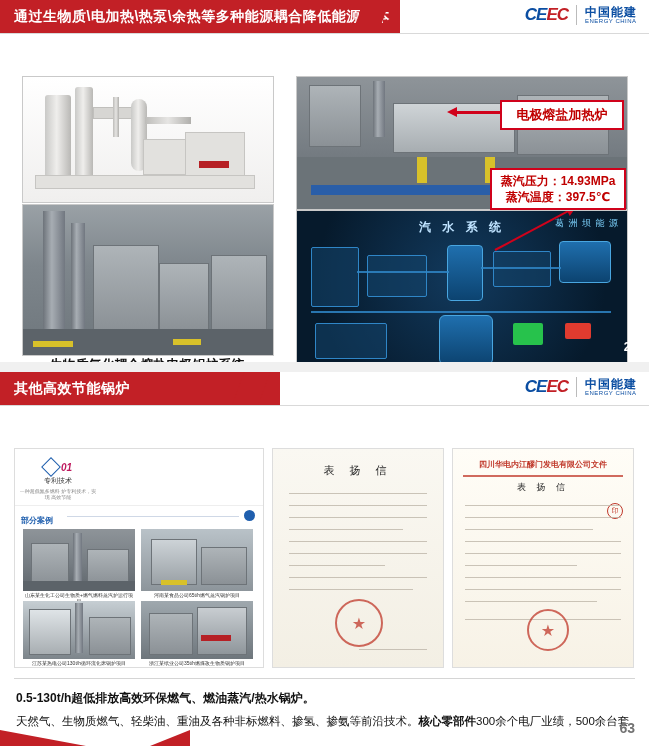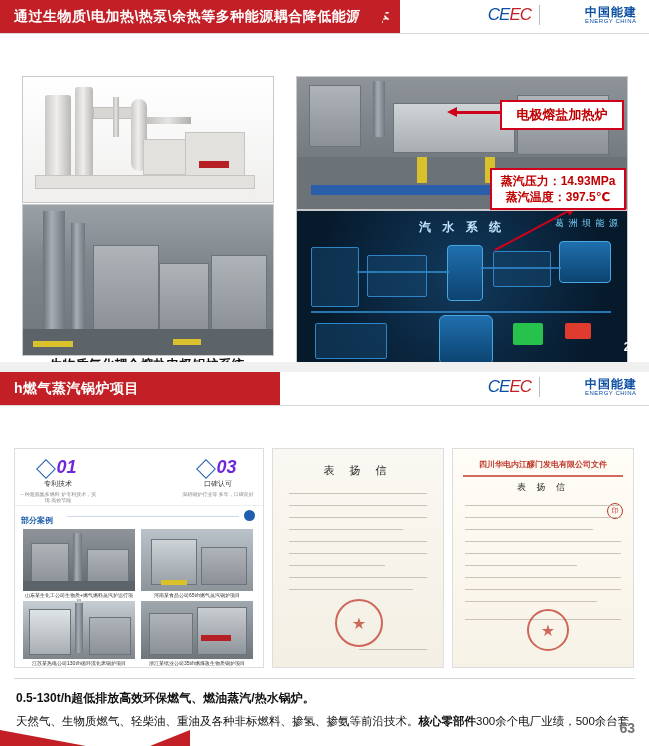--- a/index.html
+++ b/index.html
@@ -16,25 +16,25 @@
              letter-spacing:.5px;white-space:nowrap;}
   .title-red.w1{width:370px;}
   .title-red.w2{width:250px;}
   .title-slant{position:absolute;top:0;height:34px;width:26px;background:#c22026;
                transform:skewX(-20deg);}
   .titlebar .rule{position:absolute;left:0;right:0;bottom:0;height:1px;background:#d9d9d9;}
 
   
   .logo{position:absolute;right:12px;top:5px;display:flex;align-items:center;gap:6px;}
   .logo .mark{display:flex;align-items:center;}
-  .logo .mark span{font-size:17px;font-weight:normal;font-style:italic;letter-spacing:-1px;}
+  .logo .mark span{font-size:17px;font-weight:bold;font-style:italic;letter-spacing:-1px;}
   .c1{color:#0b4ea2;}
   .c2{color:#c22026;}
   .logo .sep{width:1px;height:20px;background:#bbb;margin:0 2px;}
-  .logo .txt{line-height:1.05;margin-left:37px;}
+  .logo .txt{line-height:1.05;}
   .logo .txt .cn{font-size:12px;font-weight:bold;color:#0b4ea2;letter-spacing:1px;}
   .logo .txt .en{font-size:6px;color:#0b4ea2;letter-spacing:.5px;}
 
   
   .s1body{position:relative;height:328px;background:#fff;}
   .frame{position:absolute;border:1px solid #c9c9c9;background:#fff;}
 
   
   .img-bio{position:absolute;left:22px;top:42px;width:250px;height:125px;overflow:hidden;background:#f2f2f2;}
   .img-plant{position:absolute;left:22px;top:170px;width:250px;height:150px;overflow:hidden;background:#8a8f93;}
@@ -100,21 +100,21 @@
   .hmi-green{position:absolute;background:#27c24c;border-radius:2px;}
   .hmi-red{position:absolute;background:#e03b2f;border-radius:2px;}
   .hmi-logo{position:absolute;right:8px;top:6px;color:#7fd4ff;font-size:9px;letter-spacing:1px;}
   .arrow-diag{position:absolute;height:2px;background:#d0021b;transform-origin:left center;}
   .arrow-diag:after{content:"";position:absolute;right:-2px;top:-4px;border-top:5px solid transparent;
                     border-bottom:5px solid transparent;border-left:10px solid #d0021b;}
 
   
   .p1head{position:absolute;left:0;right:0;top:0;height:56px;background:#fff;border-bottom:1px solid #eee;}
   .num3{position:absolute;top:8px;width:78px;text-align:center;}
-  .num3 .big{font-size:18px;font-weight:bold;color:#6d28d9;font-style:italic;}
+  .num3 .big{font-size:10px;font-weight:bold;color:#be185d;font-style:italic;}
   .num3 .lbl{font-size:7px;color:#333;margin-top:1px;}
   .num3 .sub{font-size:5px;color:#888;margin-top:2px;line-height:1.25;}
   .ic{display:inline-block;width:12px;height:12px;border:1px solid #1f5fae;transform:rotate(45deg);
       vertical-align:middle;margin-right:3px;}
   .casebar{position:absolute;left:6px;top:60px;right:6px;height:14px;}
   .casebar .t{font-size:8px;color:#1f5fae;font-weight:bold;}
   .casebar .line{position:absolute;left:46px;right:18px;top:7px;height:1px;background:#cfd8e6;}
   .casebar .dot{position:absolute;right:2px;top:1px;width:11px;height:11px;border-radius:50%;
                 background:#1f5fae;}
   .thumb{position:absolute;overflow:hidden;background:#9aa3aa;}
@@ -223,21 +223,21 @@
         <div>蒸汽温度：397.5℃</div>
       </div>
 
       <div class="pagenum p28">28</div>
     </div>
   </div>
 
   <div class="slide slide2">
 
     <div class="titlebar">
-      <div class="title-red w2">h燃气蒸汽锅炉项目</div>
+      <div class="title-red w2">其他高效节能锅炉</div>
       <div class="title-slant" style="left:238px;"></div>
       <div class="logo">
         <div class="mark">
           <span class="c1">CE</span>
           <span class="c2">EC</span>
         </div>
         <div class="sep"></div>
         <div class="txt">
           <div class="cn">中国能建</div>
           <div class="en">ENERGY CHINA</div>
@@ -250,26 +250,20 @@
 
       <div class="panel-left">
         <div class="p1head"></div>
 
         <div class="num3" style="left:4px;">
           <div><span class="ic"></span><span class="big">01</span></div>
           <div class="lbl">专利技术</div>
           <div class="sub">一种超低氮多燃料
 炉专利技术，实现
 高效节能</div>
-        </div>
-        <div class="num3" style="left:164px;">
-          <div><span class="ic"></span><span class="big">03</span></div>
-          <div class="lbl">口碑认可</div>
-          <div class="sub">深耕锅炉行业等
-多年，口碑良好</div>
         </div>
 
         <div class="casebar">
           <span class="t">部分案例</span>
           <span class="line"></span>
           <span class="dot"></span>
         </div>
 
         <div class="thumb" style="left:8px;top:80px;width:112px;height:62px;">
           <div class="sky plant-bg2"></div>

